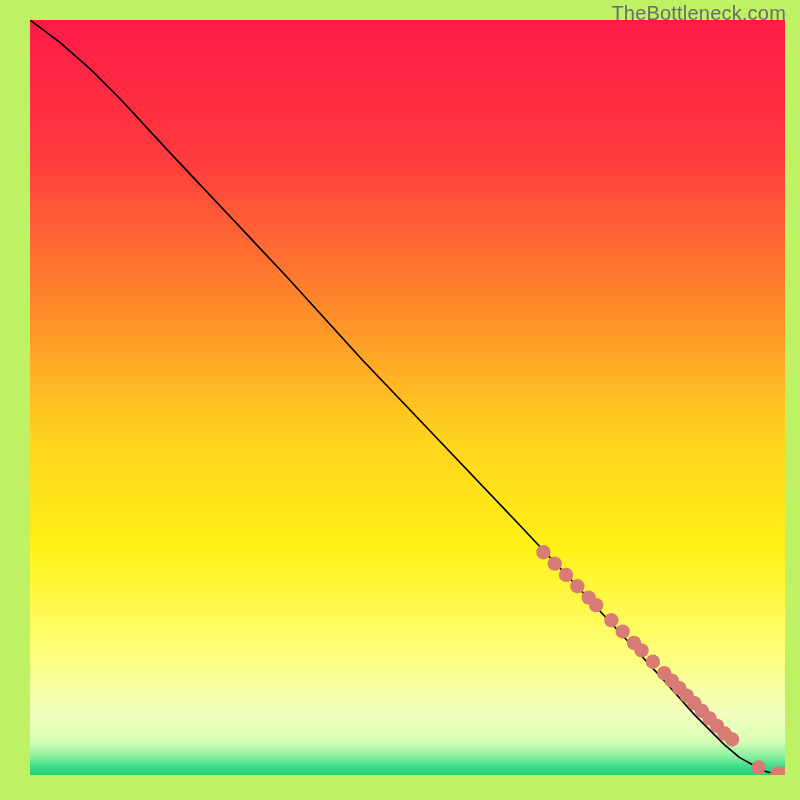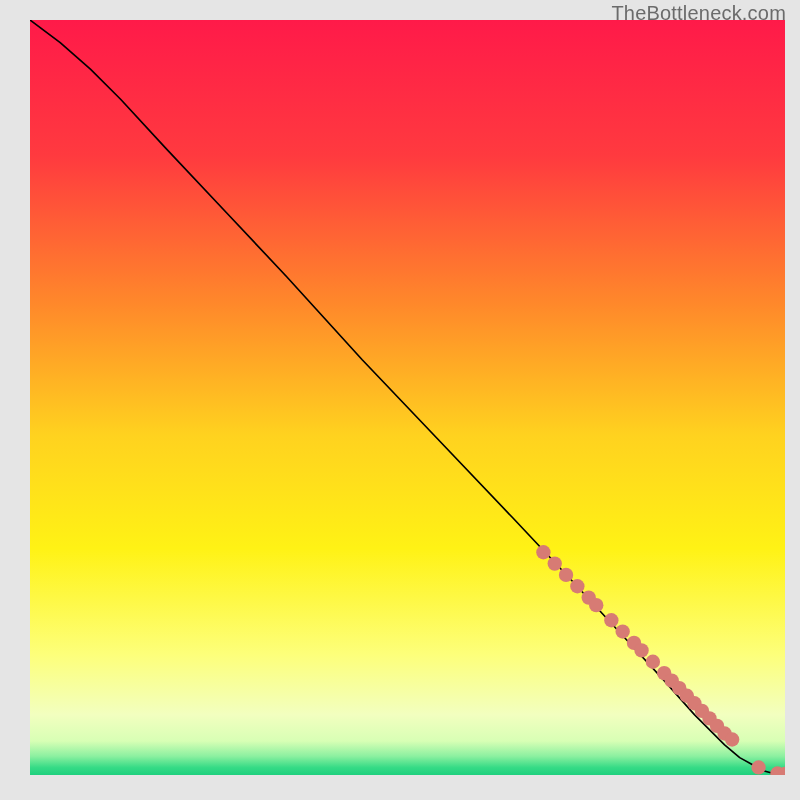--- a/index.html
+++ b/index.html
@@ -8,21 +8,21 @@
     width: 800px;
     height: 800px;
     overflow: hidden;
     background: #000;
     font-family: Arial, Helvetica, sans-serif;
   }
   .stage {
     position: relative;
     width: 800px;
     height: 800px;
-    background: #e5e5e5;
+    background: #bef264;
   }
   .plot-area {
     position: absolute;
     left: 30px;
     top: 20px;
     width: 755px;
     height: 755px;
   }
   .gradient-bg {
     position: absolute;

